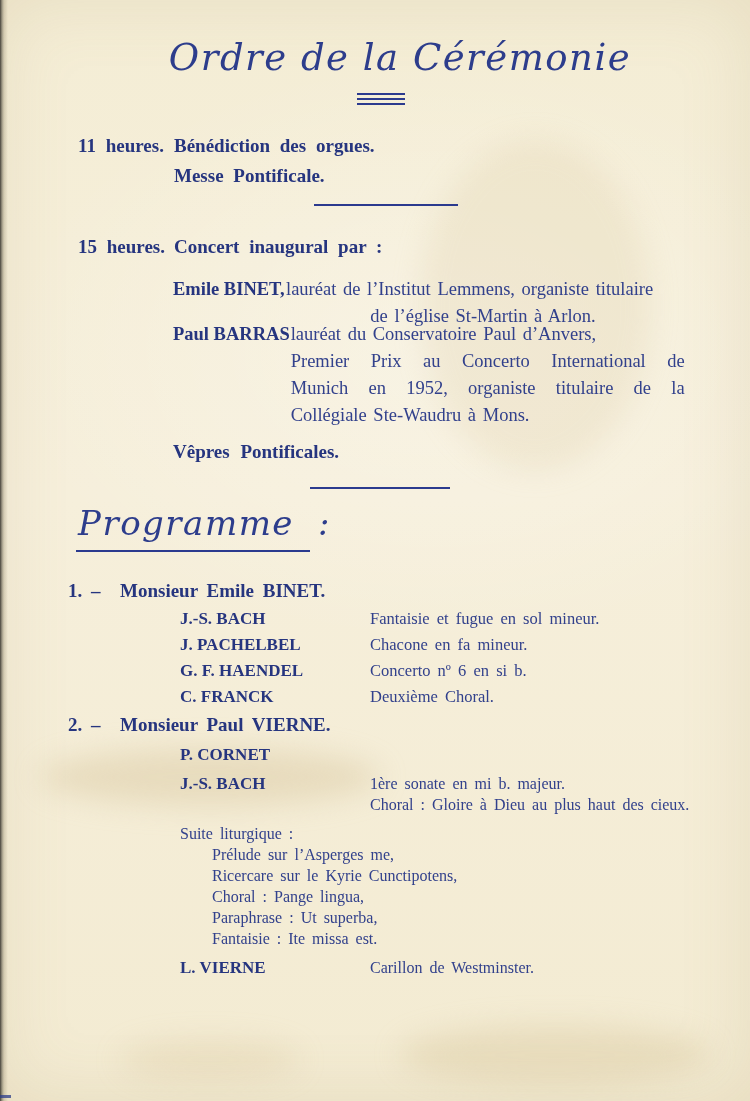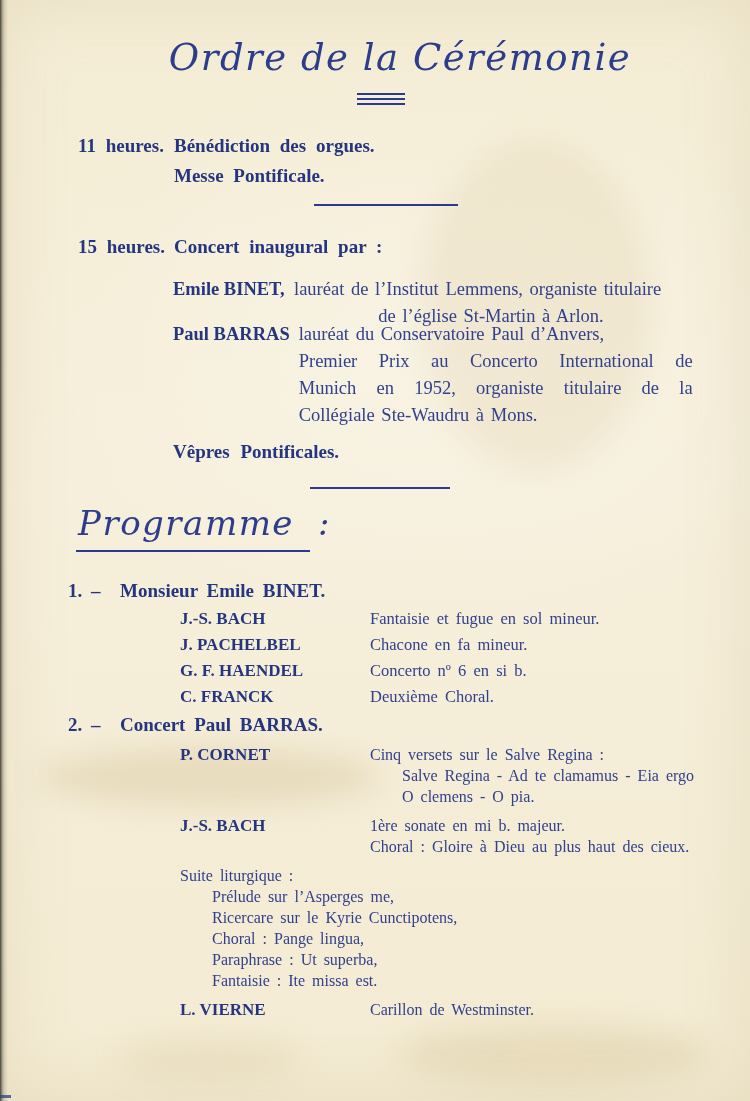--- a/index.html
+++ b/index.html
@@ -47,21 +47,21 @@
   .hr.hr1{top:204px;left:314px;width:144px;}
   .hr.hr2{top:487px;left:310px;width:140px;}
 
   .sched{position:absolute;left:78px;display:flex;font-size:19px;word-spacing:5px;}
   .sched .time{width:96px;line-height:30px;}
   .sched .lines div{line-height:30px;white-space:nowrap;}
   .sched1{top:131px;}
   .sched2{top:232px;}
 
   .performer{position:absolute;left:173px;display:flex;font-size:18.5px;}
-  .performer .p-name{white-space:nowrap;min-width:112px;margin-right:9px;line-height:27px;}
+  .performer .p-name{white-space:nowrap;min-width:112px;margin-right:1px;line-height:27px;}
   .performer .p-desc{width:394px;line-height:27px;word-spacing:2px;}
   .performer .p-desc div{white-space:nowrap;}
   .performer .p-desc .center{text-align:center;white-space:nowrap;}
   .performer .p-desc .just{text-align:justify;text-align-last:justify;white-space:normal;}
   .binet{top:276px;}
   .barras{top:321px;}
 
   .vepres{position:absolute;left:173px;top:441px;font-size:19px;word-spacing:6px;}
 
   .prog-heading{position:absolute;left:76px;top:503px;font-size:34px;}
@@ -167,32 +167,27 @@
       <div class="piece ink">Concerto nº 6 en si b.</div>
     </div>
     <div class="row">
       <div class="comp ink-b">C. FRANCK</div>
       <div class="piece ink">Deuxième Choral.</div>
     </div>
   </div>
 
   <div class="sec-title sec2-title ink-b">
     <div class="num">2. –</div>
-    <div>Concert Paul BARRAS.</div>
+    <div>Monsieur Paul VIERNE.</div>
   </div>
 
   <div class="items2">
 
     <div class="item">
       <div class="comp ink-b">P. CORNET</div>
-      <div class="plines ink">
-        <div>Cinq versets sur le Salve Regina :</div>
-        <div class="sub">Salve Regina - Ad te clamamus - Eia ergo</div>
-        <div class="sub">O clemens - O pia.</div>
-      </div>
     </div>
 
     <div class="item">
       <div class="comp ink-b">J.-S. BACH</div>
       <div class="plines ink">
         <div>1ère sonate en mi b. majeur.</div>
         <div>Choral :  Gloire à Dieu au plus haut des cieux.</div>
       </div>
     </div>
 

